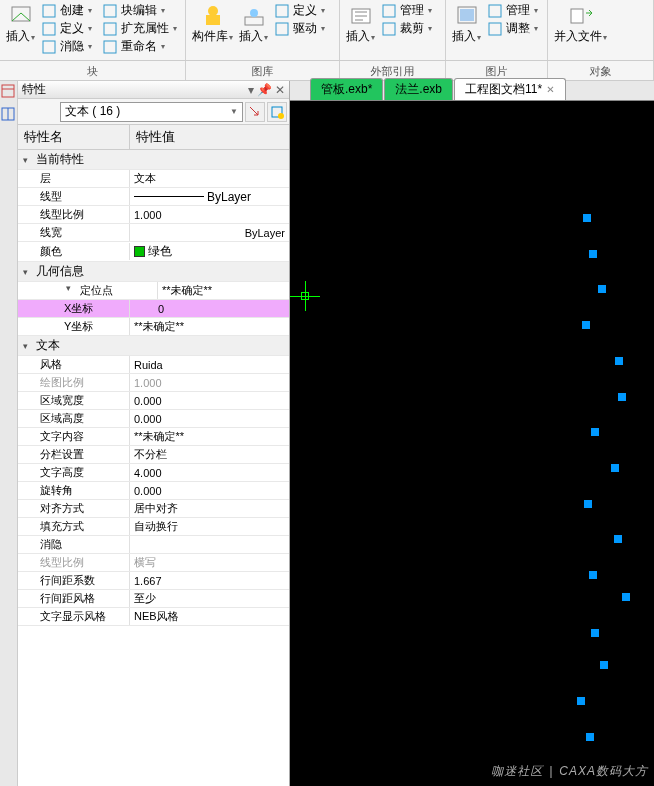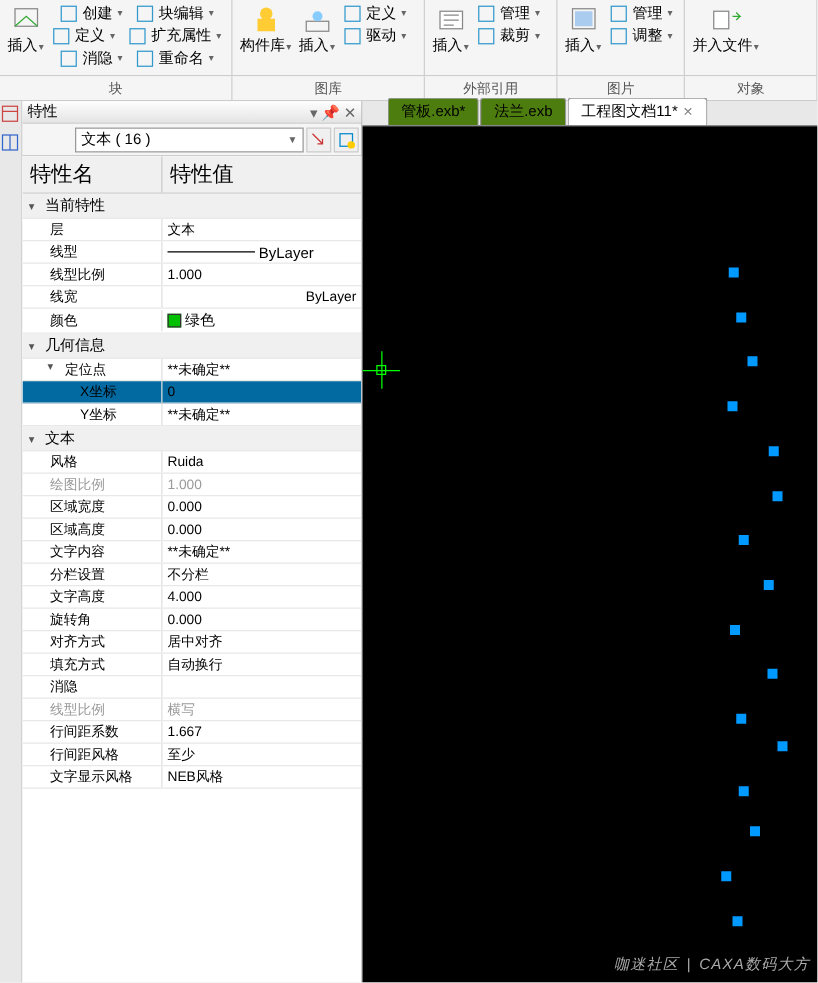--- a/index.html
+++ b/index.html
@@ -3,21 +3,21 @@
 <meta charset="utf-8">
 <style>
 * { margin: 0; padding: 0; box-sizing: border-box; font-family: "Microsoft YaHei", SimSun, sans-serif; font-size: 12px; }
 body { width: 654px; height: 786px; background: #f0f0f0; overflow: hidden; position: relative; }
 
 .ribbon { height: 61px; background: #f5f5f5; border-bottom: 1px solid #ccc; display: flex; }
 .ribbon-group { border-right: 1px solid #d0d0d0; padding: 2px 4px; display: flex; flex-direction: column; justify-content: space-between; }
 .ribbon-btns { display: flex; gap: 2px; }
 .ribbon-bigbtn { display: flex; flex-direction: column; align-items: center; padding: 0 2px; cursor: pointer; }
 .ribbon-bigbtn .ico { width: 28px; height: 26px; display: flex; align-items: center; justify-content: center; }
-.ribbon-smallcol { display: flex; flex-direction: column; gap: 1px; align-items: center; }
+.ribbon-smallcol { display: flex; flex-direction: column; gap: 1px; }
 .ribbon-smallbtn { display: flex; align-items: center; gap: 3px; padding: 0 2px; cursor: pointer; font-size: 11px; white-space: nowrap; }
 .ribbon-smallbtn .ico { width: 16px; height: 16px; }
 .drop { font-size: 8px; color: #666; margin-left: 1px; }
 
 .groups-bar { height: 20px; background: #f5f5f5; border-bottom: 1px solid #ccc; display: flex; }
 .group-label { border-right: 1px solid #d0d0d0; text-align: center; font-size: 11px; color: #555; line-height: 20px; }
 
 .main { display: flex; height: 705px; }
 .left-rail { width: 18px; background: #e8e8e8; border-right: 1px solid #ccc; }
 .rail-icon { width: 16px; height: 16px; margin: 2px auto; }
@@ -25,37 +25,37 @@
 .panel { width: 272px; background: #f5f5f5; border-right: 1px solid #aaa; display: flex; flex-direction: column; }
 .panel-header { height: 18px; background: linear-gradient(#fefefe,#e4e4e4); border-bottom: 1px solid #ccc; display: flex; align-items: center; padding: 0 4px; justify-content: space-between; }
 .panel-header-btns { display: flex; gap: 3px; color: #666; font-size: 10px; }
 .panel-header-btns span { cursor: pointer; }
 .panel-toolbar { height: 26px; display: flex; align-items: center; padding: 2px; gap: 2px; border-bottom: 1px solid #ccc; }
 .combo { flex: 1; height: 20px; border: 1px solid #999; background: #fff; display: flex; align-items: center; padding: 0 4px; font-size: 11px; justify-content: space-between; margin-left: 40px; }
 .tool-btn { width: 20px; height: 20px; border: 1px solid #ccc; background: #f0f0f0; cursor: pointer; display: flex; align-items: center; justify-content: center; }
 
 .prop-grid { flex: 1; overflow: auto; background: #fff; }
 .prop-header { display: flex; background: #f0f0f0; border-bottom: 1px solid #ccc; }
-.prop-header div { padding: 3px 6px; font-size: 17px; }
+.prop-header div { padding: 3px 6px; font-size: 13px; }
 .ph-name { width: 112px; border-right: 1px solid #ccc; }
 .prop-row { display: flex; border-bottom: 1px solid #e8e8e8; min-height: 17px; align-items: center; }
 .prop-cat { background: #f0f0f0; font-weight: normal; padding: 1px 4px 1px 18px; position: relative; }
 .prop-cat::before { content: "▾"; position: absolute; left: 5px; font-size: 9px; color: #555; }
 .prop-name { width: 112px; padding: 1px 4px 1px 22px; border-right: 1px solid #e0e0e0; font-size: 11px; }
-.prop-name.indent2 { padding-left: 34px; }
+.prop-name.indent2 { padding-left: 34px; margin-left: 28px; }
 .prop-name.indent3 { padding-left: 46px; }
 .prop-name.sub::before { content: "▾"; position: absolute; margin-left: -14px; font-size: 9px; color: #555; }
 .prop-val { flex: 1; padding: 1px 4px; font-size: 11px; display: flex; align-items: center; gap: 3px; }
 .prop-row.disabled { color: #999; }
 .color-swatch { width: 11px; height: 11px; background: #00c000; border: 1px solid #333; }
 .linetype-line { width: 70px; border-top: 1px solid #000; }
 
 .canvas-area { flex: 1; display: flex; flex-direction: column; }
 .doc-tabs { height: 20px; background: #e8e8e8; display: flex; align-items: flex-end; padding-left: 20px; border-bottom: 1px solid #888; }
-.doc-tab { padding: 2px 10px; background: #4d7c0f; border: 1px solid #999; border-bottom: none; margin-right: 1px; font-size: 11px; cursor: pointer; border-radius: 3px 3px 0 0; }
+.doc-tab { padding: 2px 10px; background: #22c55e; border: 1px solid #999; border-bottom: none; margin-right: 1px; font-size: 11px; cursor: pointer; border-radius: 3px 3px 0 0; }
 .doc-tab.active { background: #fff; }
 .tab-close { margin-left: 4px; color: #888; font-size: 10px; }
 
 .canvas { flex: 1; background: #000; position: relative; overflow: hidden; }
 .crosshair-h { position: absolute; left: 0; top: 195px; width: 30px; border-top: 1px solid #0f0; }
 .crosshair-v { position: absolute; left: 15px; top: 180px; height: 30px; border-left: 1px solid #0f0; }
 .crosshair-box { position: absolute; left: 11px; top: 191px; width: 8px; height: 8px; border: 1px solid #0f0; }
 .blue-dot { position: absolute; width: 8px; height: 8px; background: #09f; }
 .watermark { position: absolute; right: 6px; bottom: 6px; color: #aaa; font-style: italic; font-family: serif; font-size: 16px; letter-spacing: 1px; }
 .watermark .sep { margin: 0 6px; }
@@ -334,21 +334,21 @@
             <div class="prop-val">
               <span class="color-swatch"></span>
               <span>绿色</span>
             </div>
           </div>
           <div class="prop-row prop-cat">几何信息</div>
           <div class="prop-row">
             <div class="prop-name indent2 sub">定位点</div>
             <div class="prop-val">**未确定**</div>
           </div>
-          <div class="prop-row" style="background: #0369a1;">
+          <div class="prop-row" style="background: #f0abfc; gap: 24px;">
             <div class="prop-name indent3">X坐标</div>
             <div class="prop-val">0</div>
           </div>
           <div class="prop-row">
             <div class="prop-name indent3">Y坐标</div>
             <div class="prop-val">**未确定**</div>
           </div>
           <div class="prop-row prop-cat">文本</div>
           <div class="prop-row">
             <div class="prop-name">风格</div>

